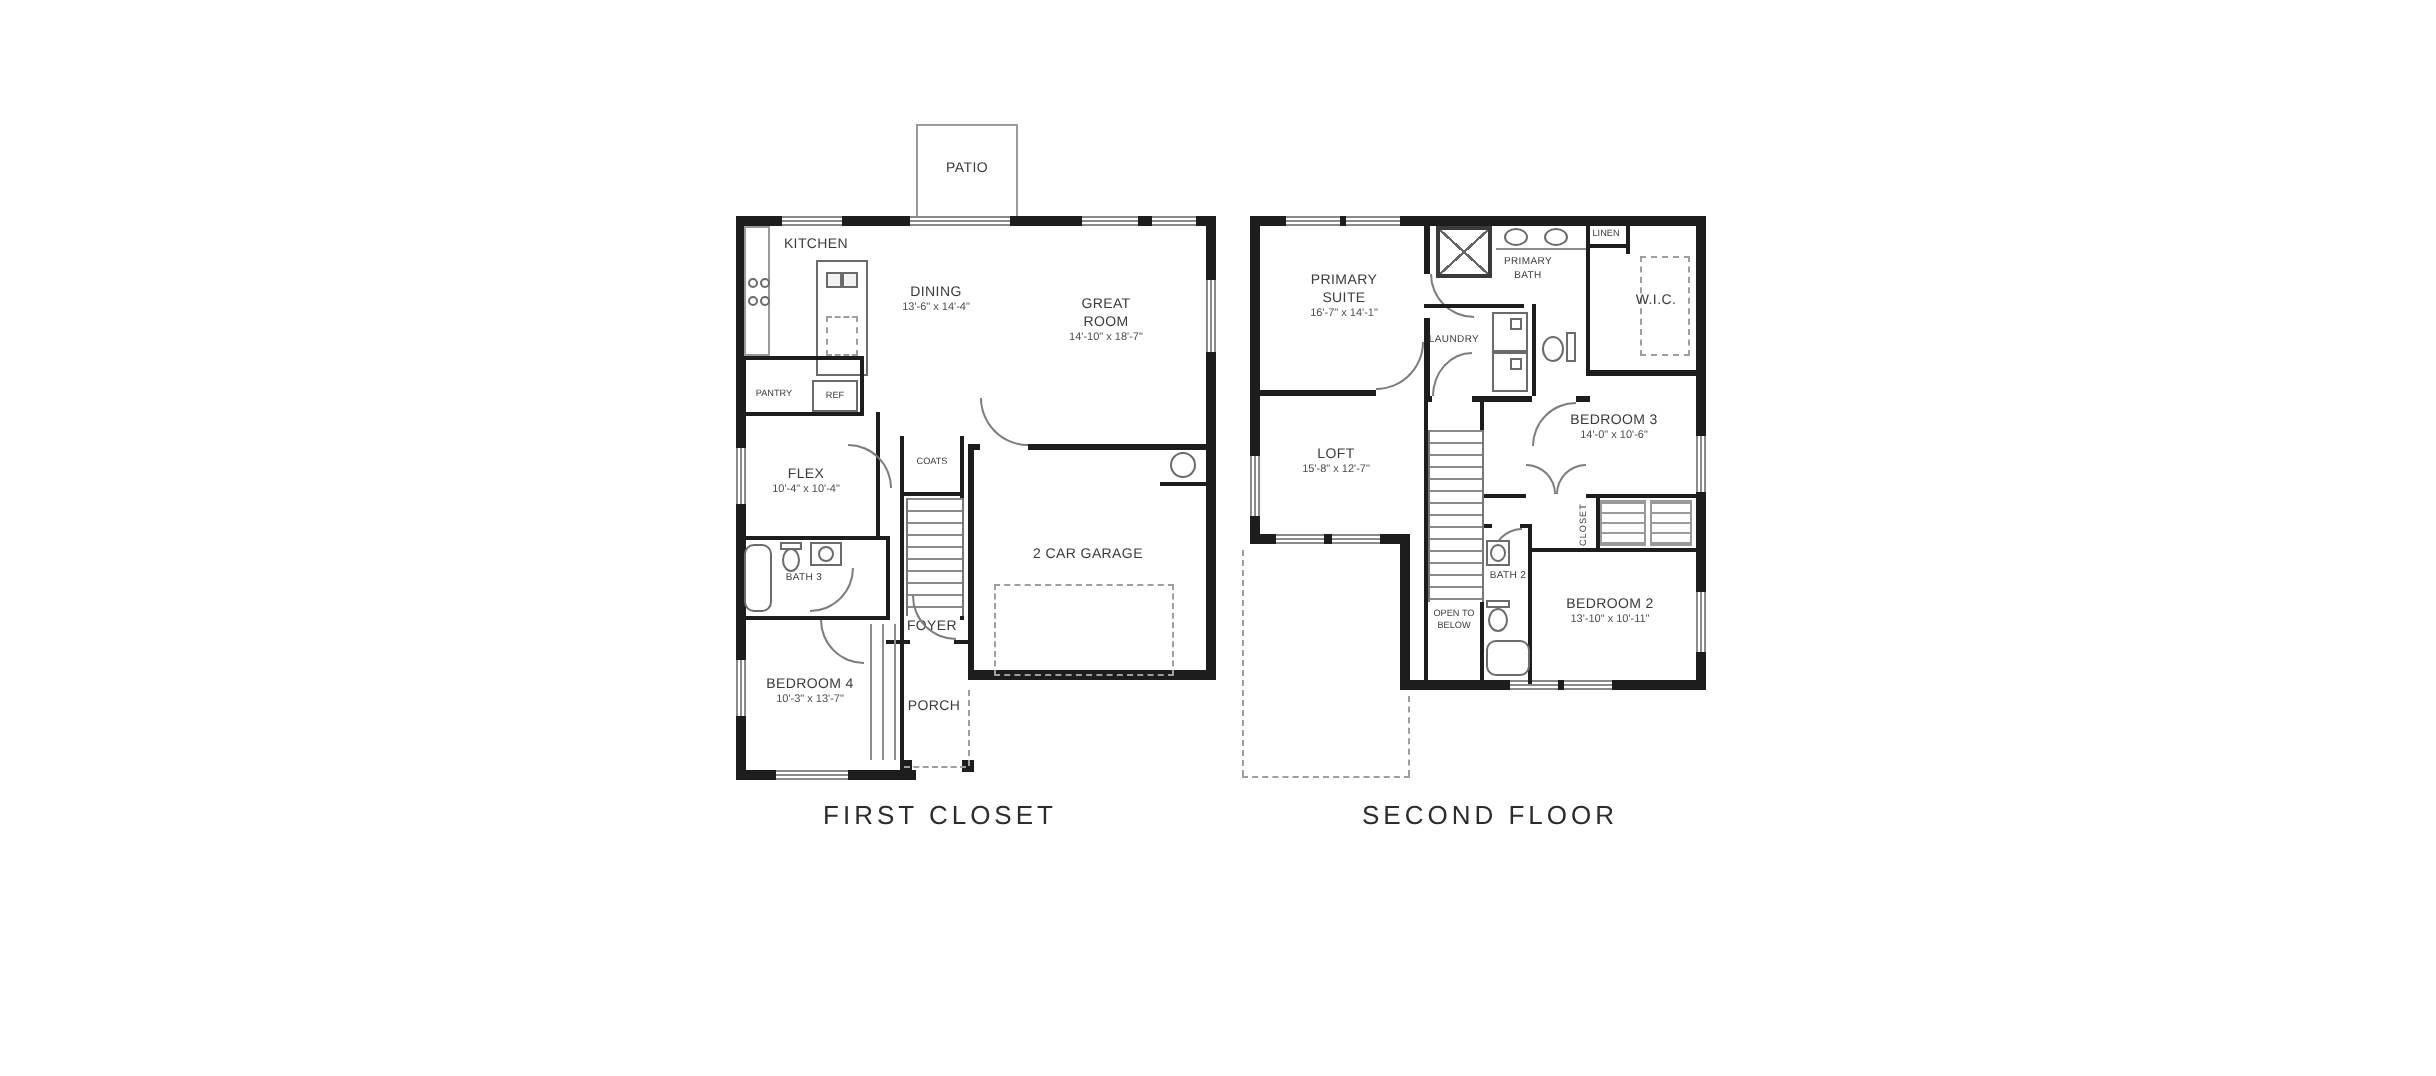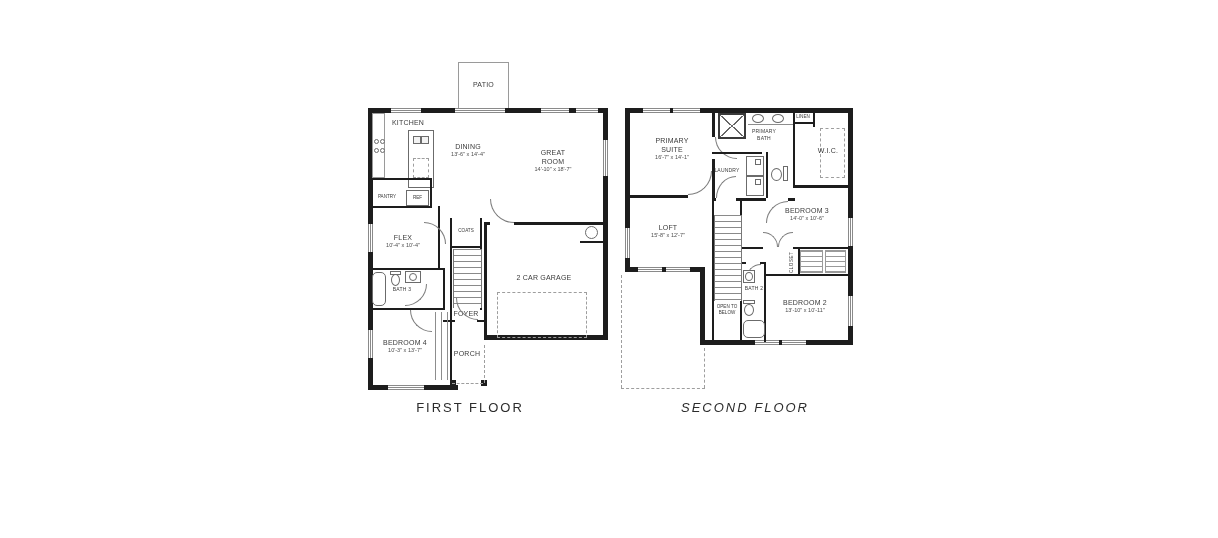--- a/index.html
+++ b/index.html
@@ -152,21 +152,21 @@
     <i class="w abs" style="left:514px;top:222px;width:94px;height:3px;"></i>
     <i class="arc arc-bl" style="left:490px;top:199px;width:24px;height:24px;"></i>
     <i class="fix oval" style="left:585px;top:226px;width:13px;height:13px;"></i>
     <i class="w abs" style="left:580px;top:241px;width:23px;height:2px;"></i>
     <i class="dash" style="left:497px;top:292px;width:90px;height:46px;"></i>
     <div class="lab" style="left:508px;top:273px;width:72px;">
       <span>2 CAR GARAGE</span>
     </div>
 
     <div class="floor-lab" style="left:470px;top:400px;">
-      <span>FIRST FLOOR</span>
+      <span>FIRST CLOSET</span>
     </div>
   </div>
 
   <div>
 
     <i class="w abs" style="left:625px;top:108px;width:228px;height:5px;"></i>
     <i class="w abs" style="left:625px;top:108px;width:5px;height:162px;"></i>
     <i class="w abs" style="left:848px;top:108px;width:5px;height:237px;"></i>
     <i class="w abs" style="left:700px;top:340px;width:153px;height:5px;"></i>
     <i class="w abs" style="left:625px;top:267px;width:80px;height:5px;"></i>
@@ -274,18 +274,18 @@
     <i class="fix rrect" style="left:743px;top:320px;width:22px;height:18px;"></i>
     <div class="lab lab5" style="left:744px;top:285px;width:20px;">
       <span>BATH 2</span>
     </div>
 
     <div class="lab" style="left:776px;top:298px;width:58px;">
       <span>BEDROOM 2</span>
       <span class="dim">13'-10" x 10'-11"</span>
     </div>
 
-    <div class="floor-lab" style="left:745px;top:400px;font-style:italic;">
+    <div class="floor-lab" style="left:745px;top:400px;">
       <span>SECOND FLOOR</span>
     </div>
   </div>
 
 </div>
 
 </body></html>

